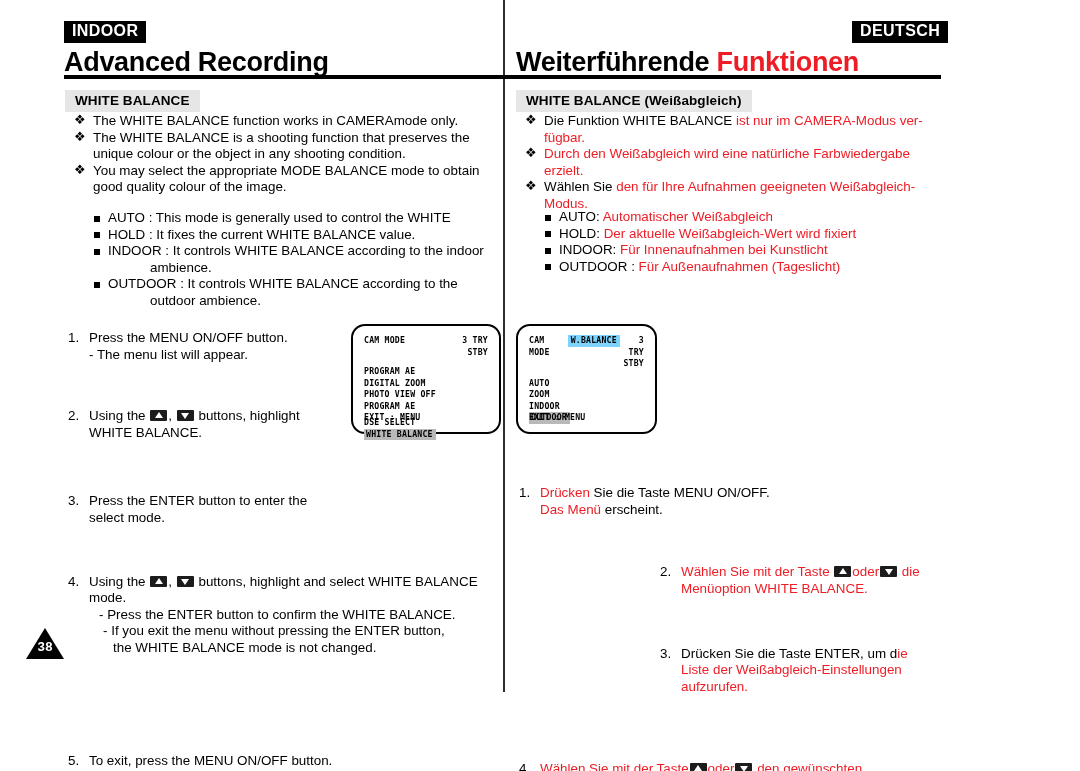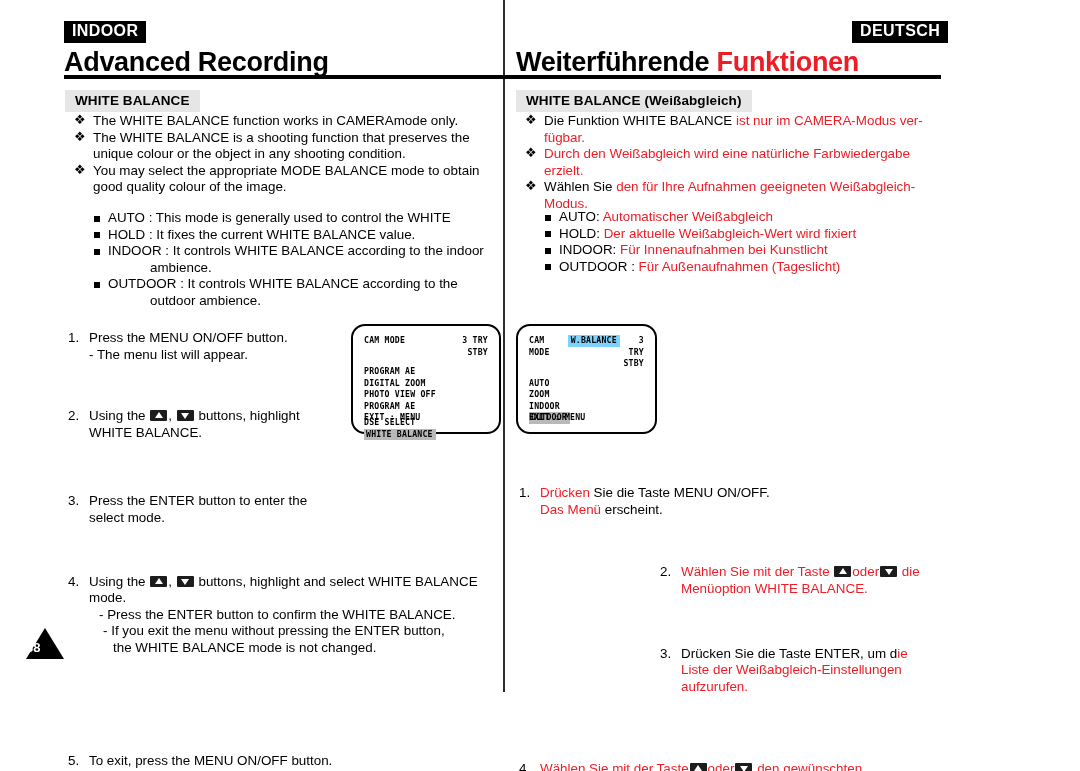--- a/index.html
+++ b/index.html
@@ -191,24 +191,25 @@
     height: 0;
     border-left: 19px solid transparent;
     border-right: 19px solid transparent;
     border-bottom: 31px solid #000000;
   }
   .page-num span {
     position: absolute;
     left: -19px;
     top: 12px;
     width: 38px;
-    text-align: left;
+    text-align: center;
     color: #ffffff;
     font-size: 13px;
     font-weight: bold;
+    font-family: Liberation Mono, monospace;
   }
 </style>
 </head>
 <body>
 
 <div class="page">
 
   <div class="col-divider"></div>
 
   <div class="lang-row-left">

